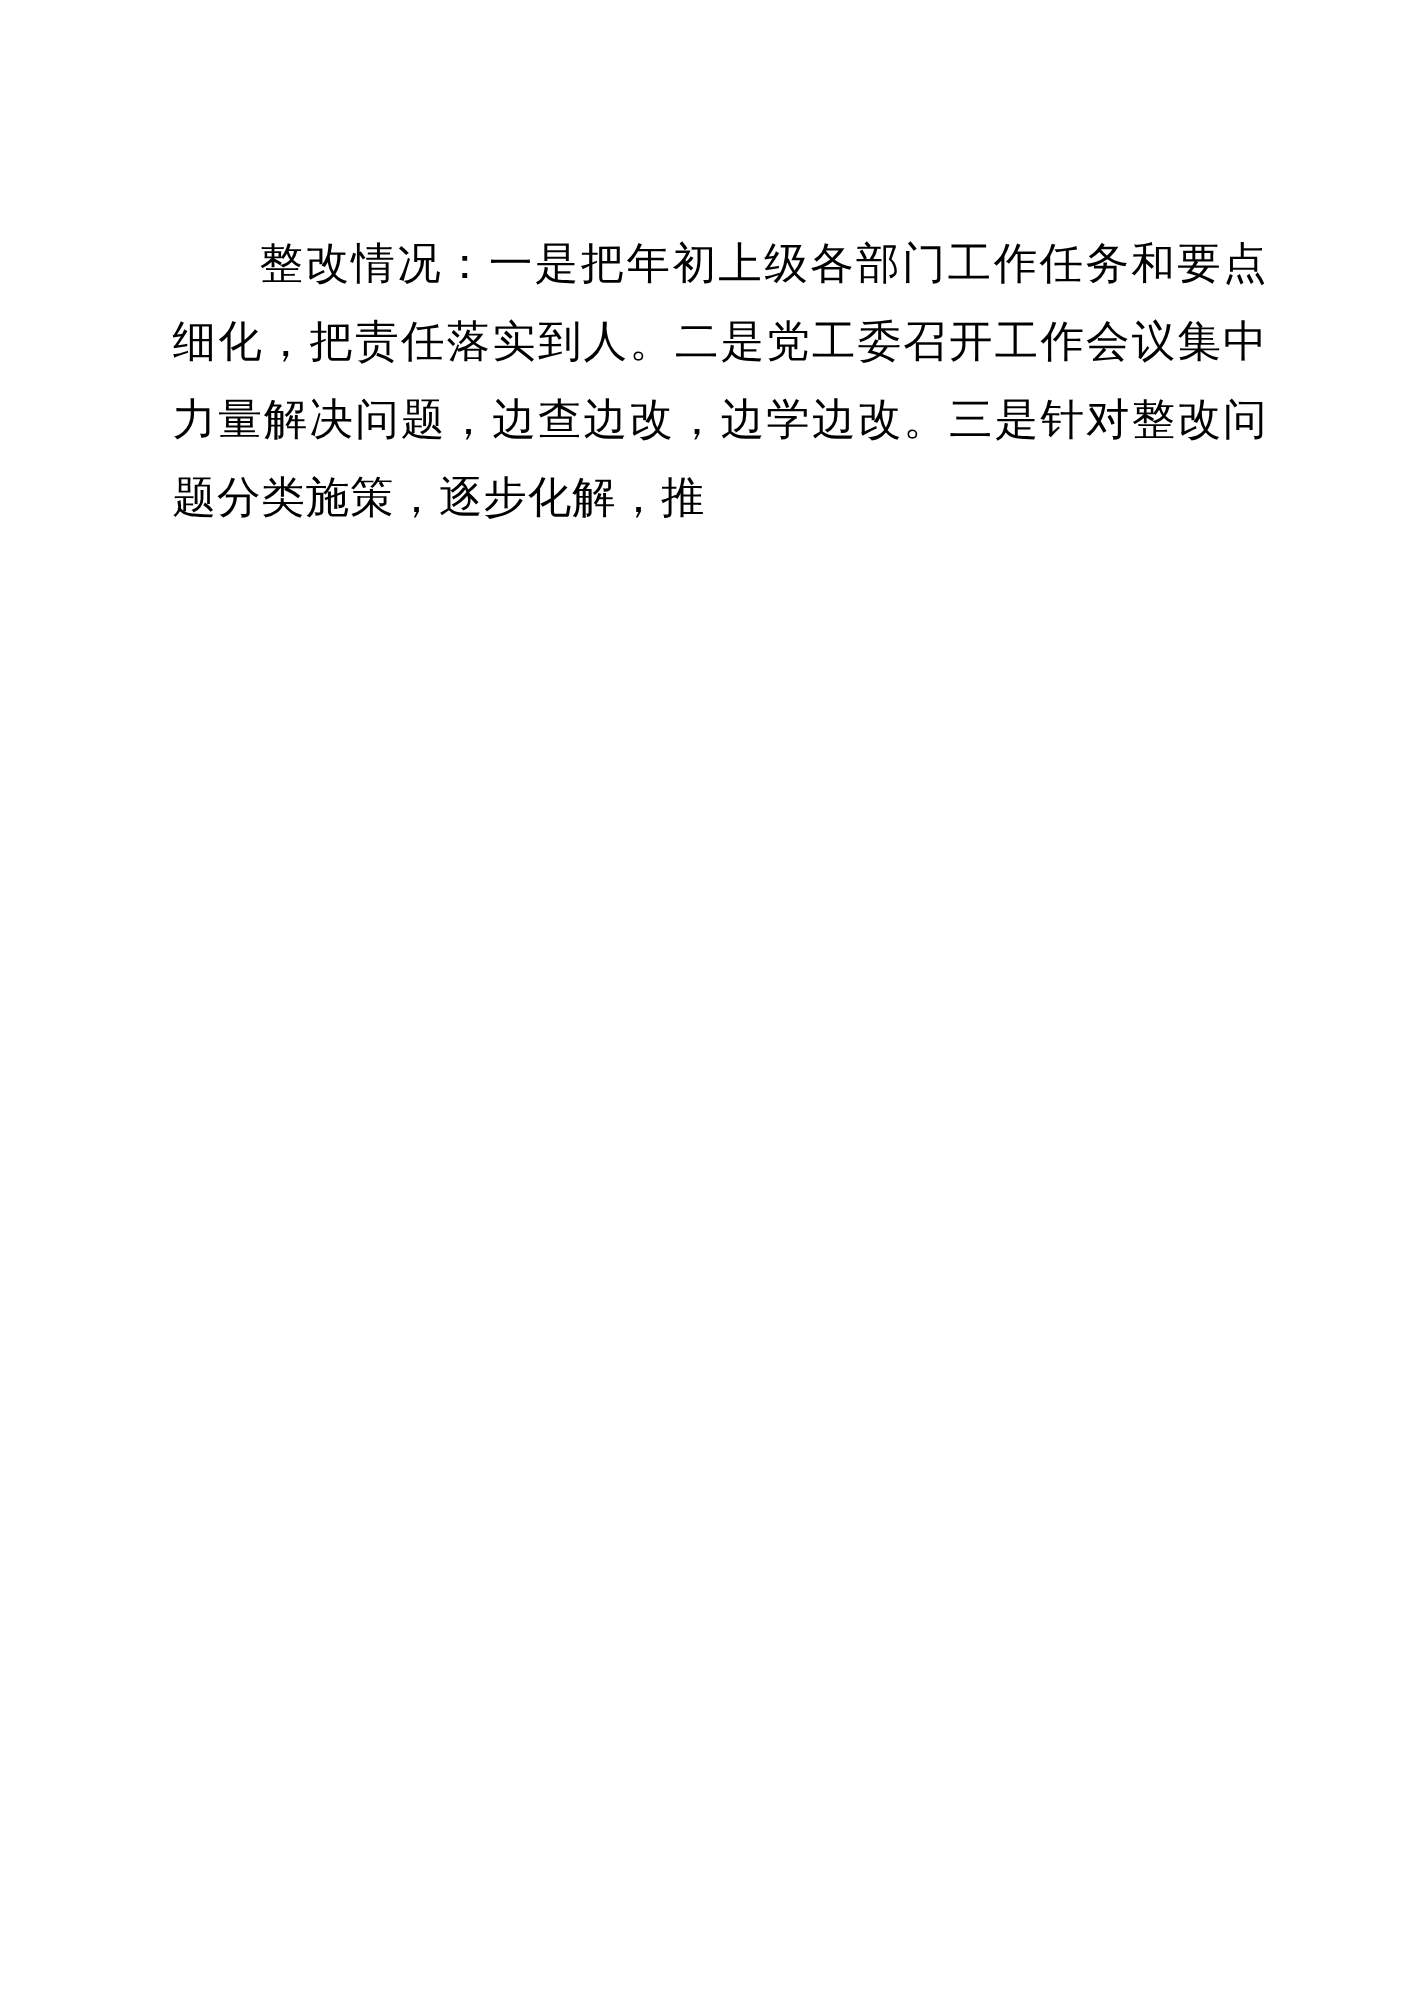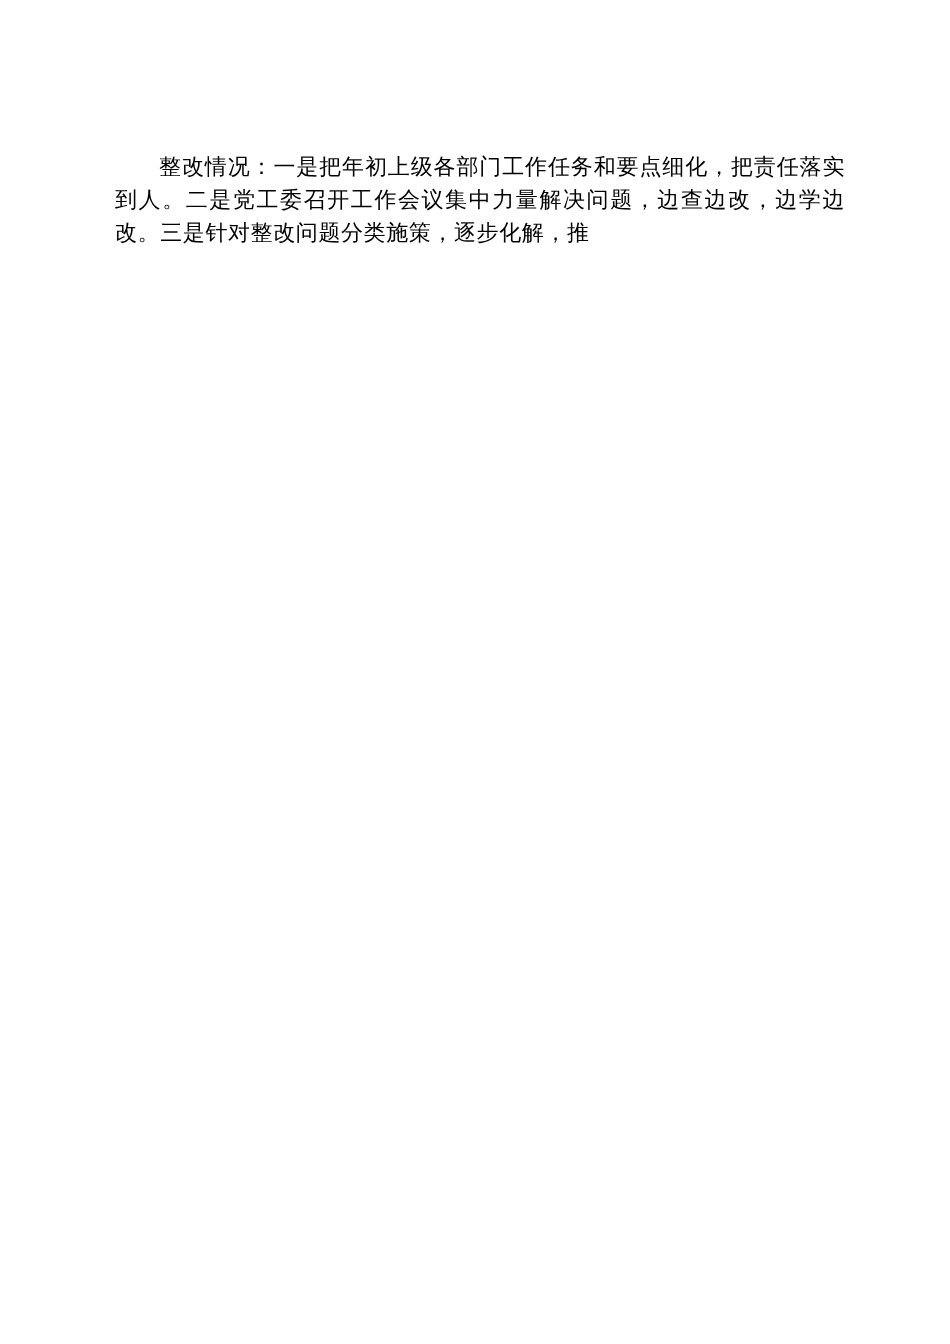--- a/index.html
+++ b/index.html
@@ -21,22 +21,22 @@
     background: #ffffff;
     box-sizing: border-box;
   }
   .doc-body {
     position: absolute;
     left: 115px;
     top: 150px;
     width: 730px;
   }
   .para {
-    font-size: 22px;
-    line-height: 33px;
+    font-size: 29px;
+    line-height: 52px;
     letter-spacing: 0.6px;
     text-align: justify;
     text-justify: inter-ideograph;
     text-indent: 2em;
     margin: 0;
     white-space: normal;
     word-break: break-all;
   }
 </style>
 </head>

